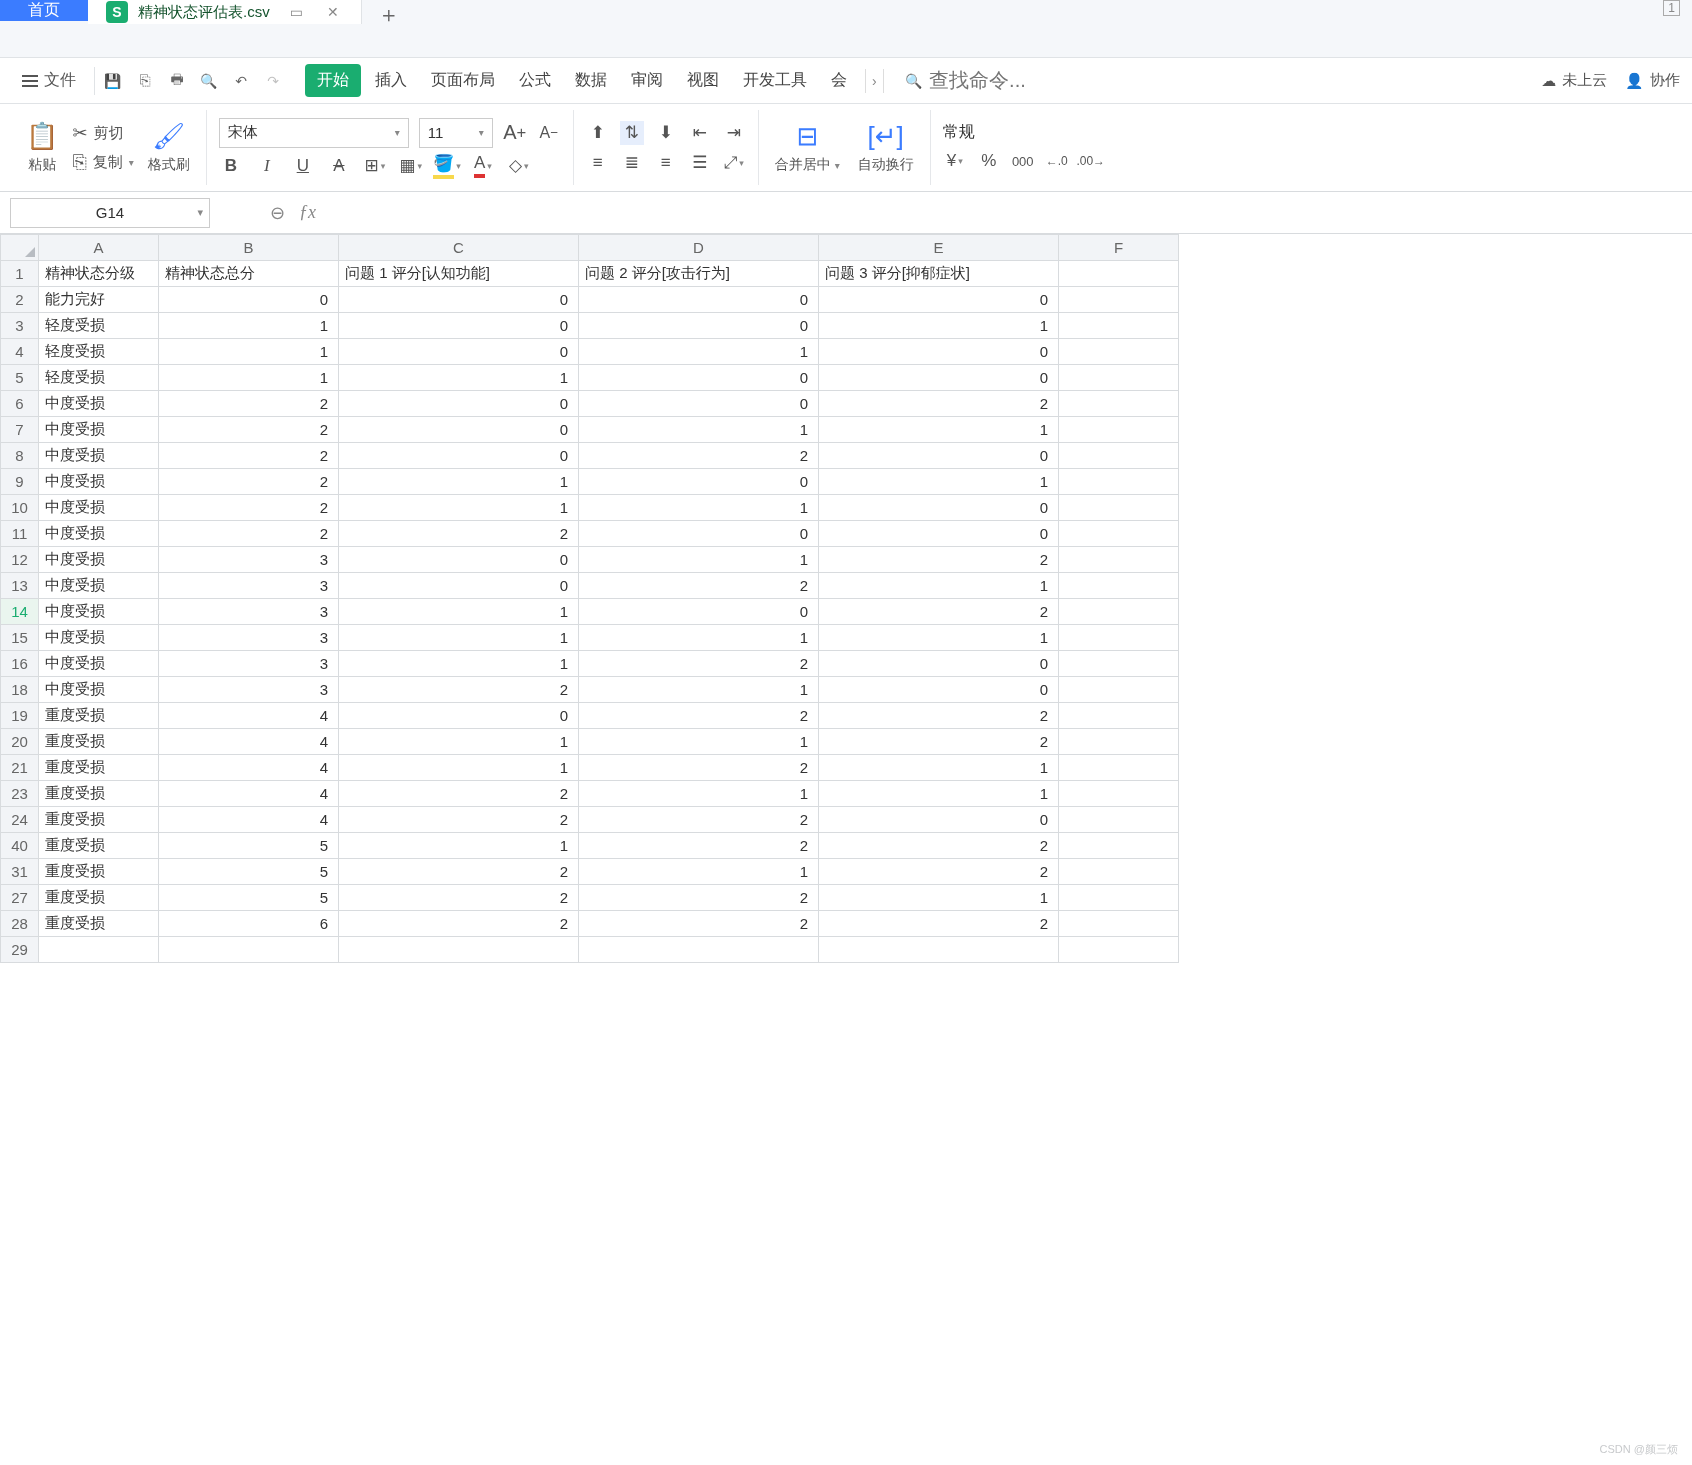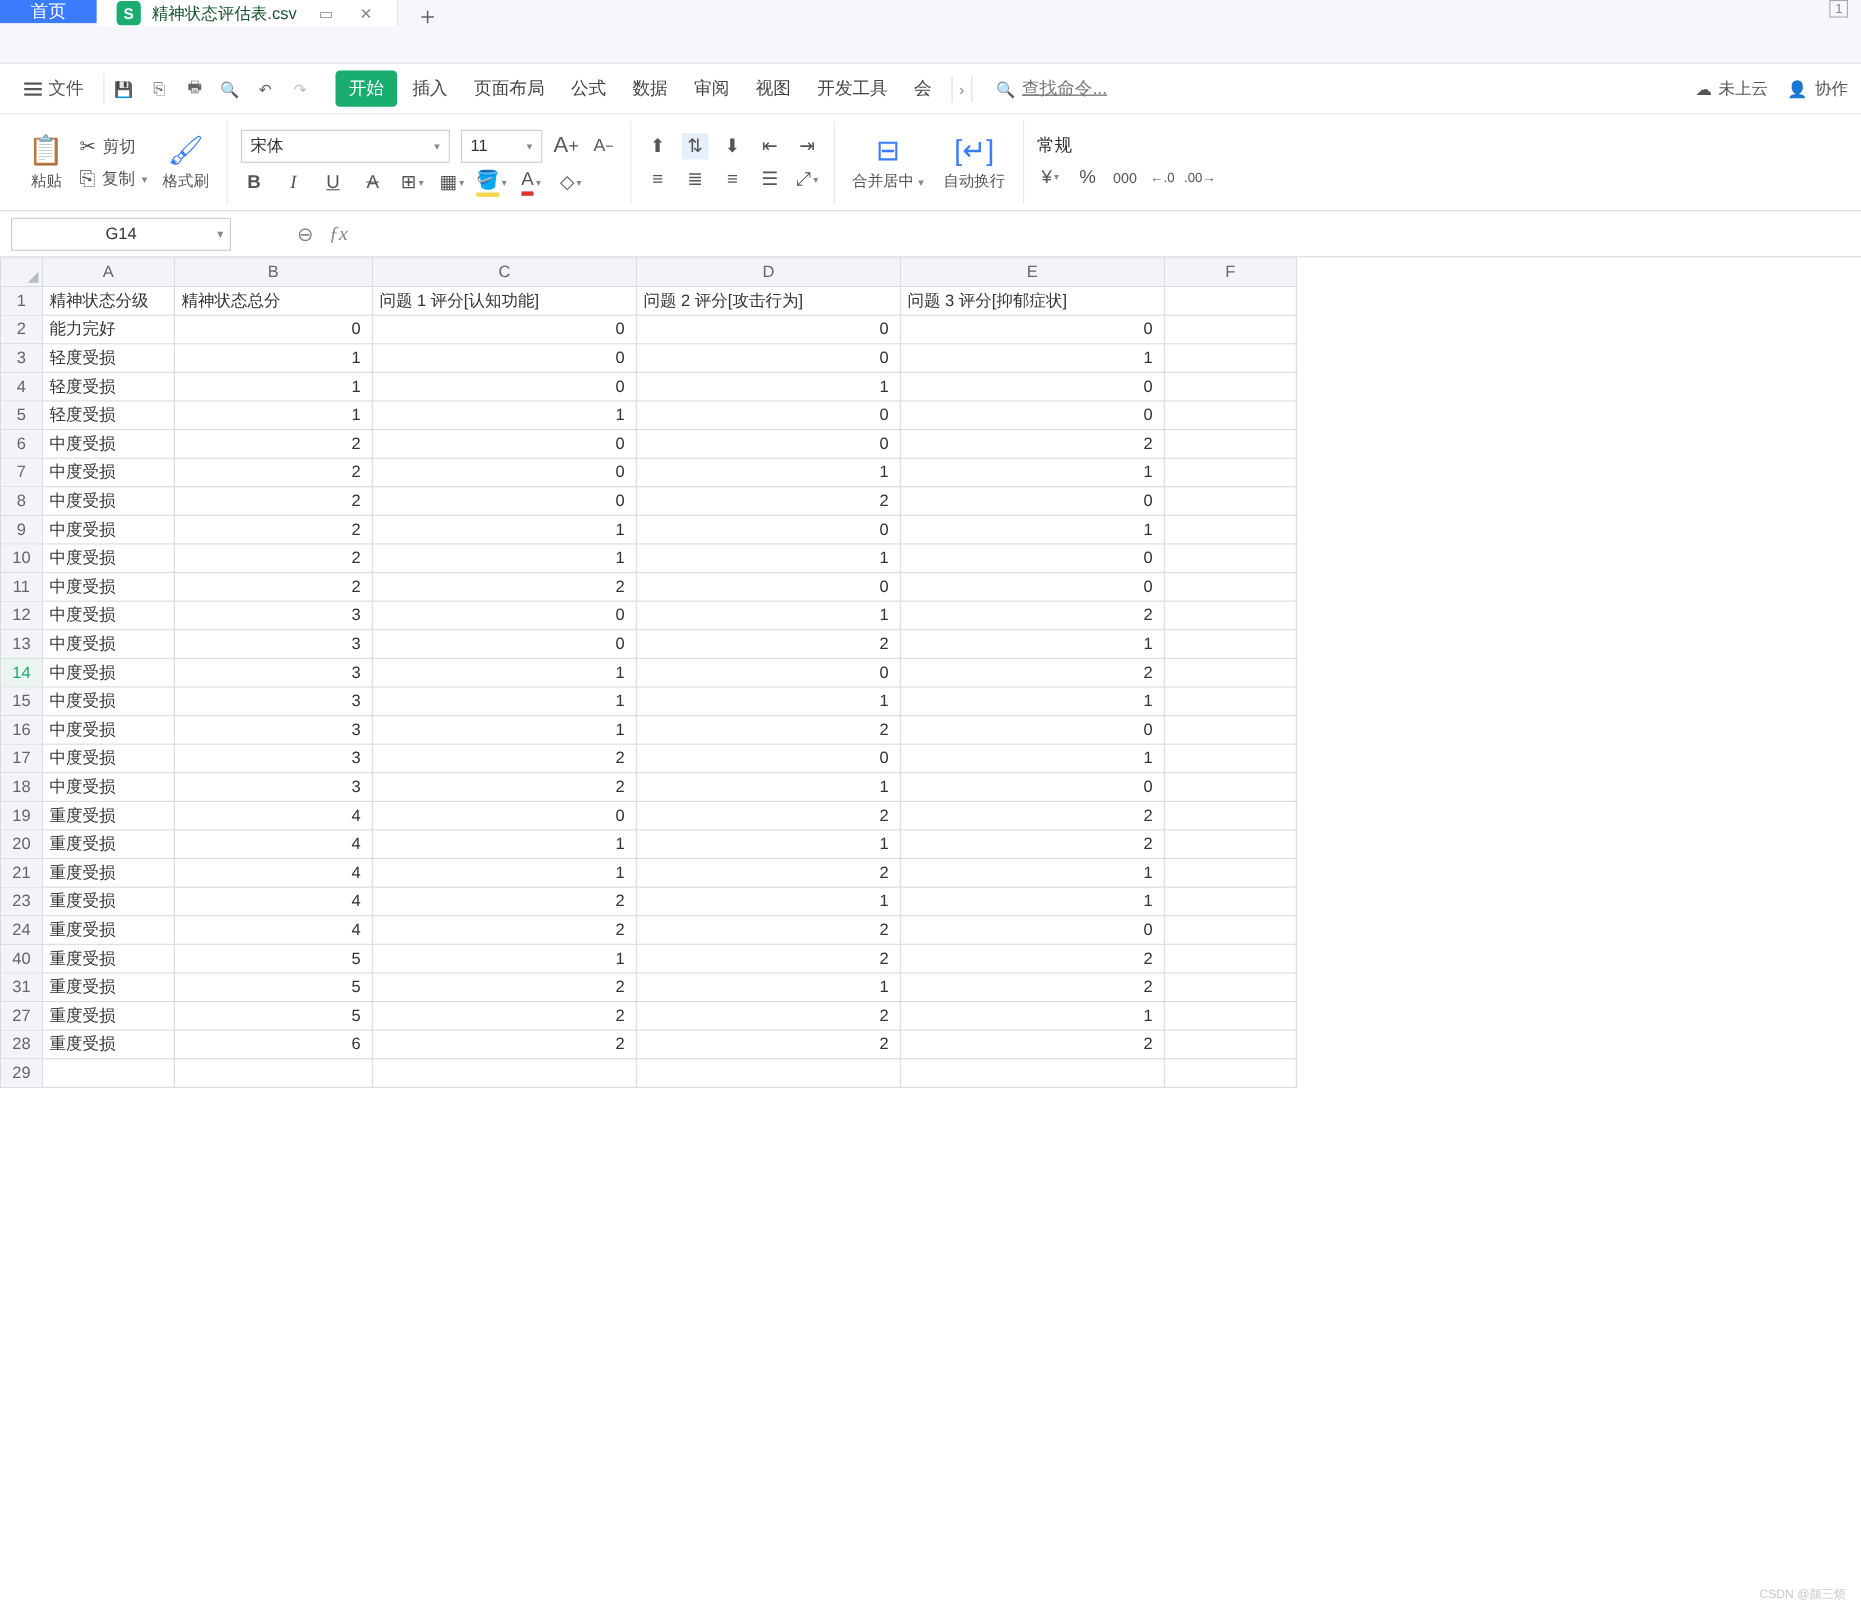--- a/index.html
+++ b/index.html
@@ -21,21 +21,21 @@
     .file-btn { display: flex; align-items: center; gap: 6px; padding: 4px 10px; cursor: pointer; color: #555; font-size: 16px; }
     .hamburger { display: flex; flex-direction: column; gap: 3px; }
     .hamburger span { width: 16px; height: 2px; background: #555; }
     .quick-icons { display: flex; align-items: center; gap: 12px; padding: 0 8px; border-left: 1px solid #e0e3e6; height: 28px; }
     .qi { width: 20px; height: 20px; color: #666; cursor: pointer; display:flex; align-items:center; justify-content:center; }
     .ribbon-tabs { display: flex; align-items: center; gap: 4px; margin-left: 6px; }
     .rtab { padding: 6px 10px; font-size: 16px; color: #444; cursor: pointer; border-radius: 4px; }
     .rtab.active { background: #1aad70; color: #fff; padding: 6px 12px; }
     .more-tab { padding: 0 6px; color: #888; border-left: 1px solid #ddd; border-right: 1px solid #ddd; height: 24px; display:flex; align-items:center; cursor:pointer; }
     .search-box { margin-left: 14px; display: flex; align-items: center; gap: 6px; color: #aaa; flex: 1; }
-    .search-box input { border: none; background: transparent; font-size: 16px; color: #555; outline: none; width: 120px; text-decoration: underline; }
+    .search-box input { border: none; background: transparent; font-size: 20px; color: #555; outline: none; width: 120px; }
     .menu-right { display: flex; align-items: center; gap: 18px; color: #555; font-size: 15px; }
     .cloud-btn, .collab-btn { display: flex; align-items: center; gap: 6px; cursor: pointer; }
 
     
     .ribbon { display: flex; align-items: stretch; height: 88px; border-bottom: 1px solid #d8dbde; padding: 6px 10px; gap: 0; }
     .rgroup { display: flex; flex-direction: column; justify-content: center; gap: 6px; padding: 0 12px; border-right: 1px solid #e5e7ea; }
     .rgroup:last-child { border-right: none; }
     .rgroup-row { display: flex; align-items: center; gap: 10px; }
     .big-btn { display: flex; flex-direction: column; align-items: center; gap: 4px; cursor: pointer; color: #555; padding: 2px 4px; }
     .big-btn .icon { font-size: 26px; color: #3b7cff; }
@@ -409,29 +409,20 @@
         <tr>
           <th>16</th>
           <td class="txt">中度受损</td>
           <td class="num">3</td>
           <td class="num">1</td>
           <td class="num">2</td>
           <td class="num">0</td>
           <td></td>
         </tr>
         <tr>
-          <th>17</th>
-          <td class="txt">中度受损</td>
-          <td class="num">3</td>
-          <td class="num">2</td>
-          <td class="num">0</td>
-          <td class="num">1</td>
-          <td></td>
-        </tr>
-        <tr>
           <th>18</th>
           <td class="txt">中度受损</td>
           <td class="num">3</td>
           <td class="num">2</td>
           <td class="num">1</td>
           <td class="num">0</td>
           <td></td>
         </tr>
         <tr>
           <th>19</th>

